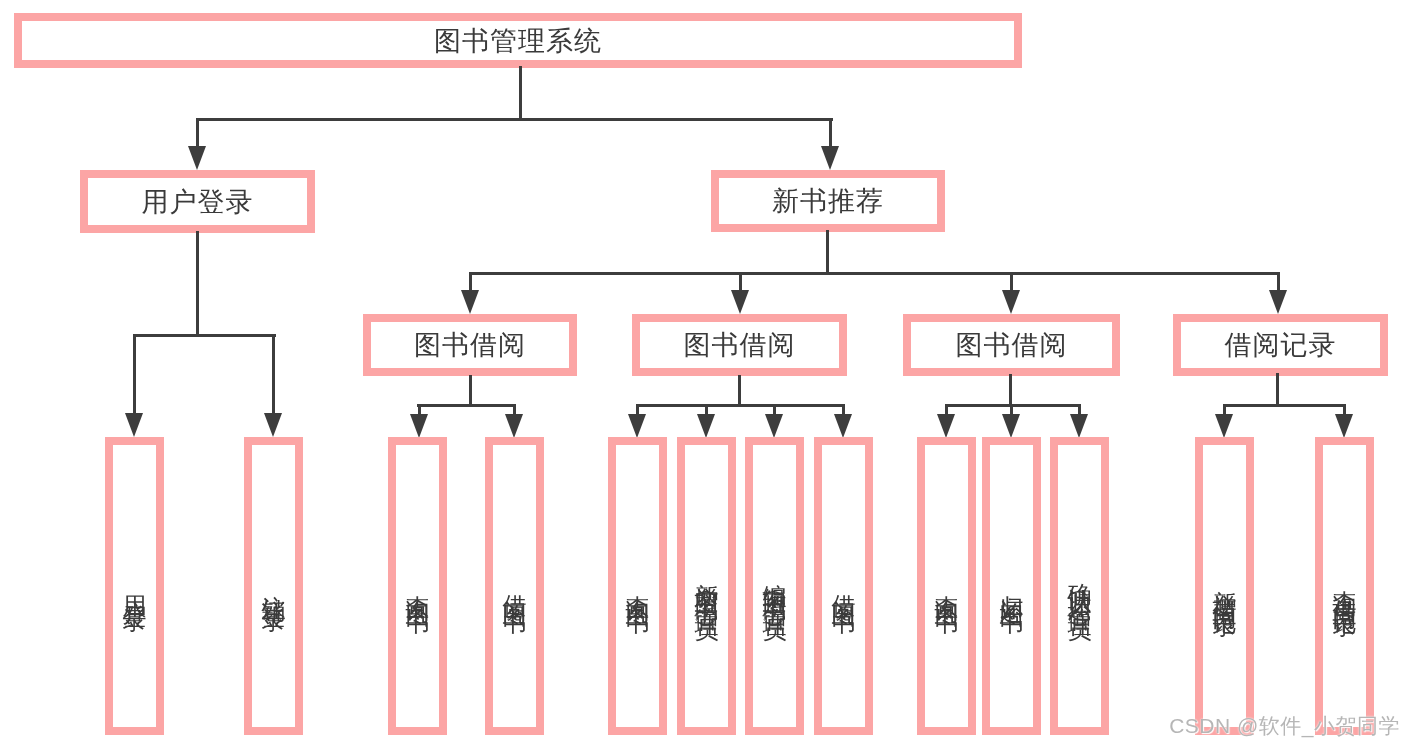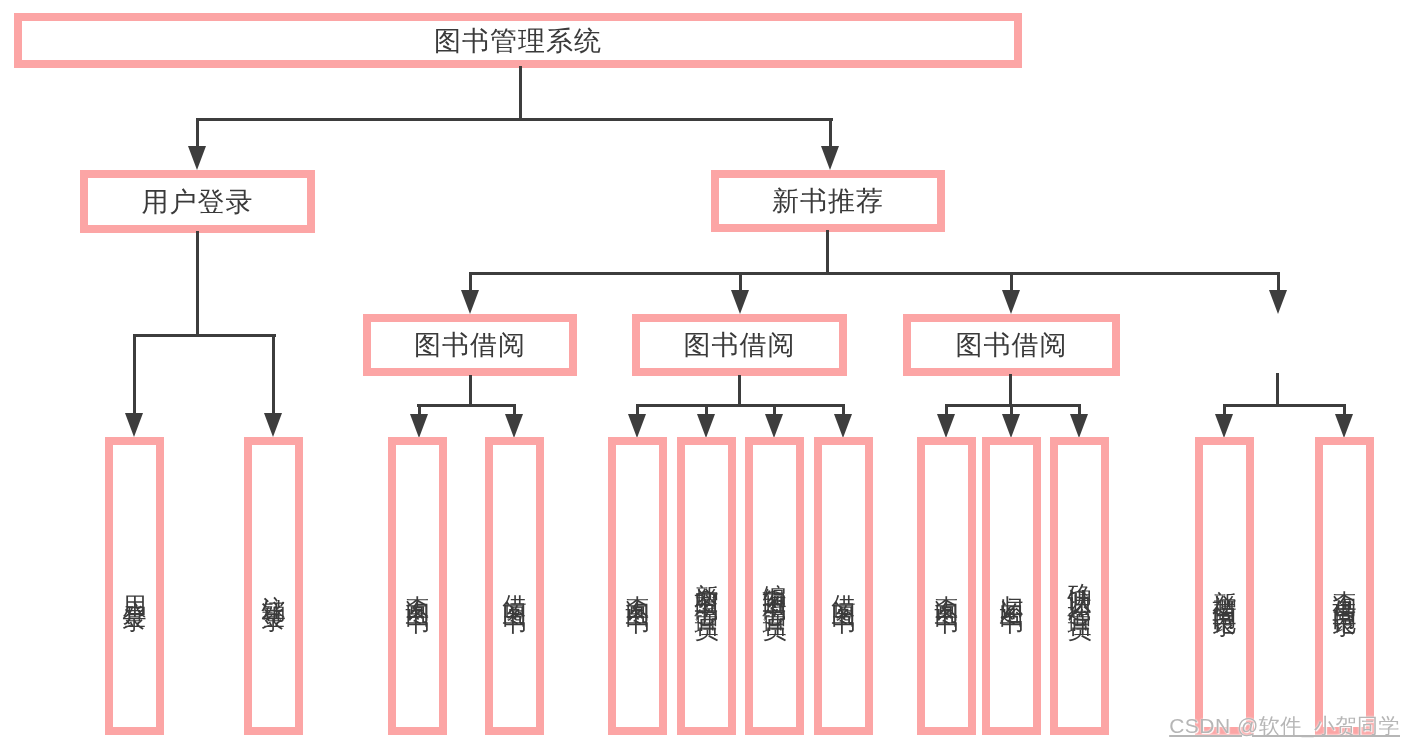--- a/index.html
+++ b/index.html
@@ -42,21 +42,20 @@
   .watermark {
     position: absolute;
     top: 712px;
     right: 5px;
     font-size: 21px;
     letter-spacing: 0.5px;
     color: #b6b6b6;
     text-shadow: 0 0 2px #ffffff, 1px 1px 1px #ffffff;
     z-index: 10;
     white-space: nowrap;
-    text-decoration: underline;
   }
 </style>
 </head>
 <body>
 
 <div class="diagram">
 
   <div class="box hbox" style="left:14px; top:13px; width:1008px; height:55px;">图书管理系统</div>
 
   <div class="vline" style="left:519px; top:66px; height:53px;"></div>
@@ -83,20 +82,21 @@
   <div class="vline" style="left:739px; top:272px; height:20px;"></div>
   <div class="arrow" style="left:731px; top:290px;"></div>
   <div class="vline" style="left:1010px; top:272px; height:20px;"></div>
   <div class="arrow" style="left:1002px; top:290px;"></div>
   <div class="vline" style="left:1277px; top:272px; height:20px;"></div>
   <div class="arrow" style="left:1269px; top:290px;"></div>
 
   <div class="box hbox" style="left:363px; top:314px; width:214px; height:62px;">图书借阅</div>
   <div class="box hbox" style="left:632px; top:314px; width:215px; height:62px;">图书借阅</div>
   <div class="box hbox" style="left:903px; top:314px; width:217px; height:62px;">图书借阅</div>
+  <div class="box hbox" style="left:1173px; top:314px; width:215px; height:62px;">借阅记录</div>
 
   <div class="vline" style="left:469px; top:375px; height:31px;"></div>
   <div class="hline" style="left:417px; top:404px; width:99px;"></div>
   <div class="vline" style="left:418px; top:404px; height:12px;"></div>
   <div class="arrow" style="left:410px; top:414px;"></div>
   <div class="vline" style="left:513px; top:404px; height:12px;"></div>
   <div class="arrow" style="left:505px; top:414px;"></div>
 
   <div class="vline" style="left:738px; top:375px; height:31px;"></div>
   <div class="hline" style="left:636px; top:404px; width:209px;"></div>

